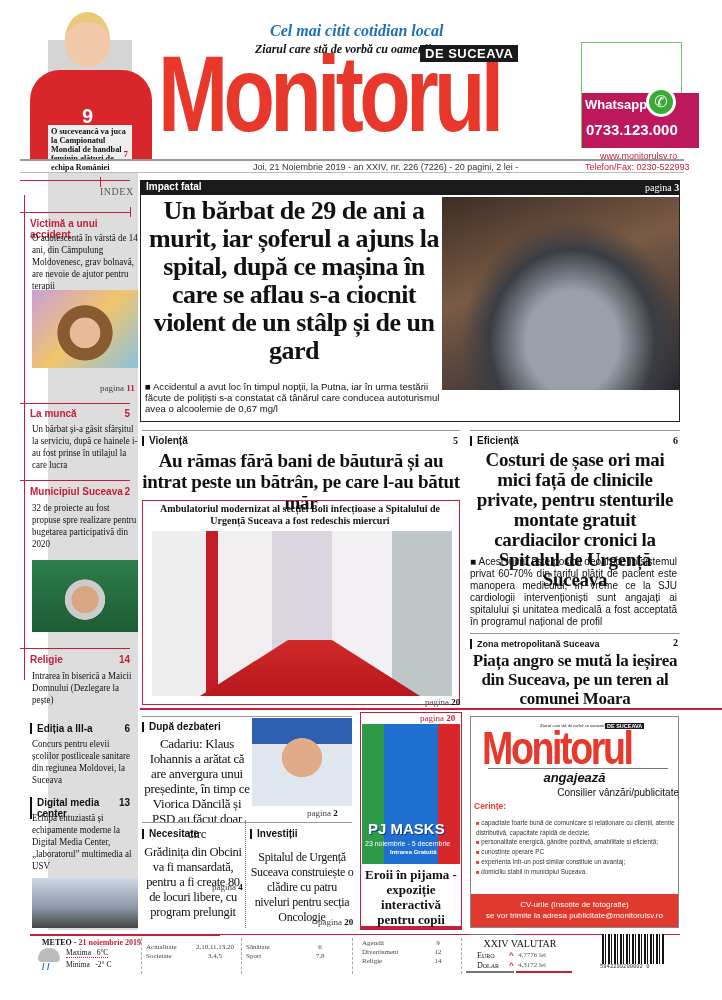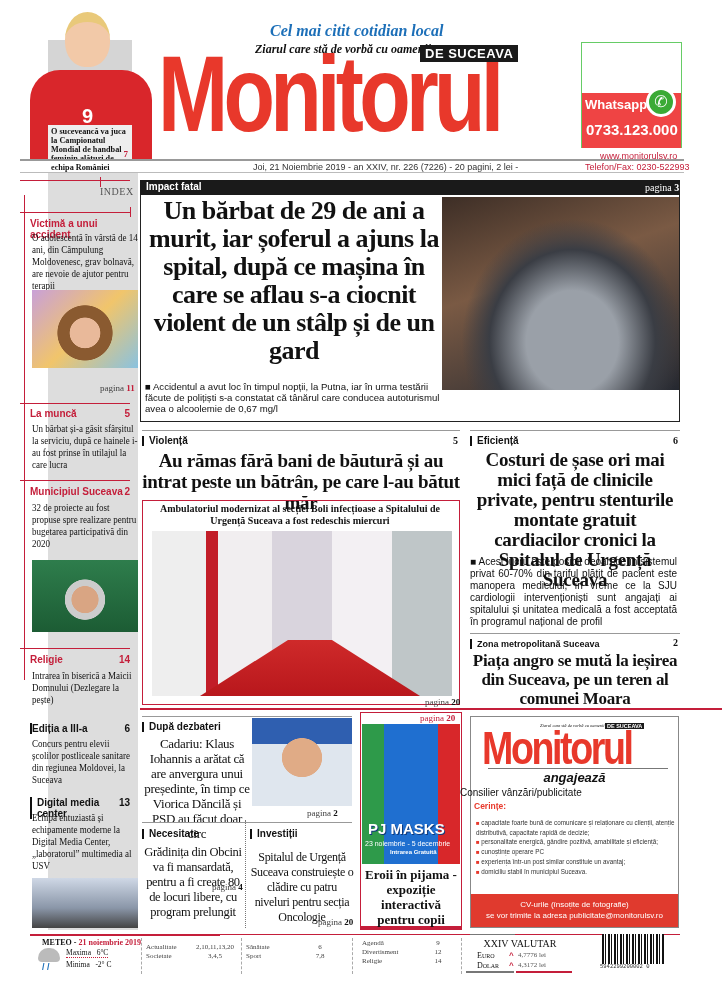--- a/index.html
+++ b/index.html
@@ -11,21 +11,21 @@
 #player-num{left:82px;top:105px;color:#fff;font:bold 20px "Liberation Sans",sans-serif}
 #player-caption{left:48px;top:125px;width:84px;height:36px;background:#eee;font:bold 8.2px "Liberation Serif",serif;line-height:9px;padding:2px 3px;color:#111}
 #player-caption .pg{position:absolute;right:4px;bottom:2px;color:#c41e3a;font-size:9px}
 #tagline1{left:270px;top:22px;color:#1c6fb8;font:italic bold 16px "Liberation Serif",serif}
 #tagline2{left:255px;top:42px;font:italic bold 12px "Liberation Serif",serif}
 #logo{left:158px;top:40px;color:#e8382b;font:bold 108px/1 "Liberation Sans",sans-serif;letter-spacing:-6px;transform:scaleX(0.78);transform-origin:left top;white-space:nowrap}
 #logo-sub{left:420px;top:45px;background:#1a1a1a;color:#fff;font:bold 13px "Liberation Sans",sans-serif;padding:1px 5px;letter-spacing:0.5px}
 #promo{left:581px;top:42px;width:101px;height:106px;border:1px solid #6c6;background:#fff}
 #promo-text{position:absolute;left:4px;top:2px;font:bold 11px/13px "Liberation Sans",sans-serif;color:#111}
 #promo-text .red{color:#e8382b}
-#promo-green{position:absolute;left:0;top:50px;width:99px;height:55px;background:#ef4444;color:#fff}
+#promo-green{position:absolute;left:0;top:50px;width:117px;height:55px;background:#be185d;color:#fff}
 #promo-wa{position:absolute;left:3px;top:4px;font:bold 13px "Liberation Sans",sans-serif}
 #promo-phone{position:absolute;left:4px;top:28px;font:bold 15px "Liberation Sans",sans-serif}
 #wa-icon{position:absolute;left:64px;top:-6px;width:30px;height:30px;border-radius:50%;background:#3aaa35;border:3px solid #fff;color:#fff;font-size:16px;text-align:center;line-height:24px}
 #website{left:600px;top:151px;color:#c41e3a;font:9px "Liberation Sans",sans-serif}
 #phonefax{left:585px;top:162px;color:#c41e3a;font:9px "Liberation Sans",sans-serif}
 #dateline{left:253px;top:162px;font:9px "Liberation Sans",sans-serif;color:#333}
 #rule-top{left:20px;top:159px;width:664px;height:2px;background:#999}
 #rule-top2{left:20px;top:172px;width:664px;height:1px;background:#bbb}
 
 #sidebar-bg{left:48px;top:173px;width:90px;height:757px;background:#ddd}
@@ -72,21 +72,21 @@
 #pj-free{left:390px;top:849px;color:#fff;font:bold 6px "Liberation Sans",sans-serif;text-align:center}
 #pj-head{left:362px;top:867px;width:98px;text-align:center;font:bold 13px/15px "Liberation Serif",serif}
 #dot-vline{left:245px;top:820px;width:0;height:108px;border-left:1px dotted #777}
 
 #ad-box{left:470px;top:716px;width:209px;height:212px;border:1px solid #888}
 #ad-logo{left:482px;top:724px;color:#e8382b;font:bold 47px/1 "Liberation Sans",sans-serif;letter-spacing:-3px;transform:scaleX(.8);transform-origin:left top}
 #ad-logosub{left:605px;top:723px;background:#1a1a1a;color:#fff;font:bold 5.5px "Liberation Sans",sans-serif;padding:0 2px}
 #ad-tiny{left:540px;top:723px;font:italic 4.5px "Liberation Serif",serif}
 #ad-rule{left:488px;top:768px;width:180px;height:1px;background:#777}
 #ad-angaj{left:470px;top:770px;width:209px;text-align:center;font:italic bold 13px "Liberation Sans",sans-serif}
-#ad-role{left:460px;top:787px;width:209px;text-align:left;font:10px "Liberation Sans",sans-serif}
+#ad-role{left:470px;top:787px;width:209px;text-align:right;font:10px "Liberation Sans",sans-serif}
 #ad-req-head{left:474px;top:801px;color:#e8382b;font:bold 8.5px "Liberation Sans",sans-serif}
 #ad-list{left:476px;top:818px;width:200px;font:6.3px/9px "Liberation Sans",sans-serif;list-style:none;color:#333}
 #ad-list li::before{content:"■ ";color:#e8382b;font-size:6px}
 #ad-cv{left:471px;top:894px;width:207px;height:33px;background:#e03a2e;color:#fff;text-align:center;font:8px/11px "Liberation Sans",sans-serif;padding-top:5px}
 #ad-cv b{font-weight:normal}
 
 #foot-rule-red{left:30px;top:934px;width:190px;height:1.5px;background:#c41e3a}
 #foot-rule-grey{left:220px;top:934px;width:460px;height:1px;background:#c41e3a}
 #meteo-title{left:42px;top:938px;font:bold 8px "Liberation Serif",serif}
 #meteo-title span{color:#c41e3a}
@@ -157,21 +157,21 @@
 
 <div class="idx-rule" style="top:480px"></div>
 <div class="idx-head" style="top:486px"><span>Municipiul Suceava</span><span class="n">2</span></div>
 <div class="idx-body" style="top:502px">32 de proiecte au fost propuse spre realizare pentru bugetarea participativă din 2020</div>
 <div class="ph" id="mayor-photo"></div>
 
 <div class="idx-rule" style="top:648px"></div>
 <div class="idx-head" style="top:654px"><span>Religie</span><span class="n">14</span></div>
 <div class="idx-body" style="top:670px">Intrarea în biserică a Maicii Domnului (Dezlegare la pește)</div>
 
-<div class="idx-head blk" style="top:723px;border-left:2px solid #111;left:30px"><span>Ediția a III-a</span><span class="n">6</span></div>
+<div class="idx-head blk" style="top:723px;border-left:2px solid #111;padding-left:5px;left:30px"><span>Ediția a III-a</span><span class="n">6</span></div>
 <div class="idx-body" style="top:738px">Concurs pentru elevii școlilor postliceale sanitare din regiunea Moldovei, la Suceava</div>
 
 <div class="idx-head blk" style="top:797px;border-left:2px solid #111;padding-left:5px;left:30px"><span>Digital media center</span><span class="n">13</span></div>
 <div class="idx-body" style="top:812px">Echipă entuziastă și echipamente moderne la Digital Media Center, „laboratorul” multimedia al USV</div>
 <div class="ph" id="dmc-photo"></div>
 
 <div class="abs" id="lead-box"></div>
 <div class="abs" id="lead-bar"></div>
 <div class="abs" id="lead-kicker">Impact fatal</div>
 <div class="abs" id="lead-pg"><span>pagina</span> <b>3</b></div>

